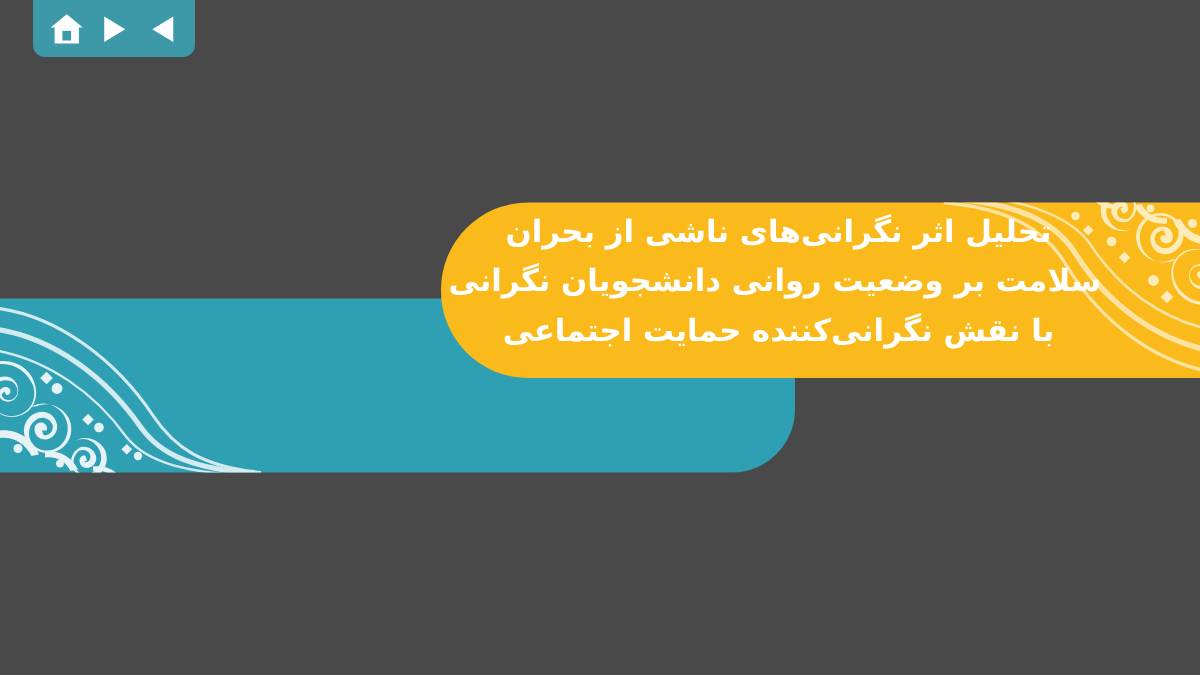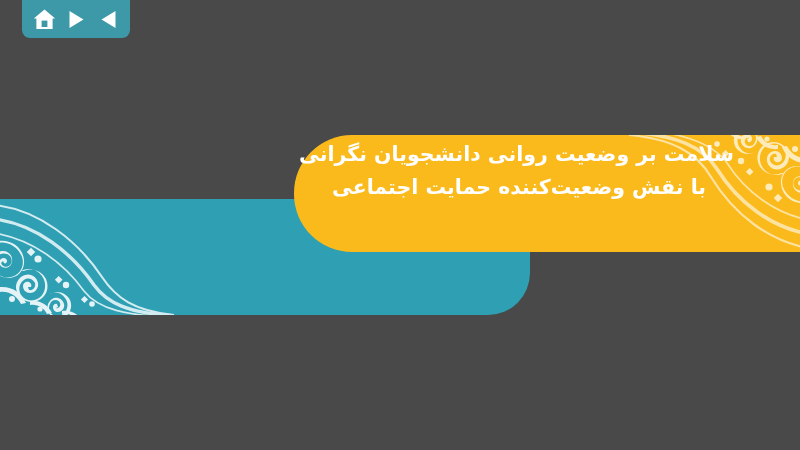--- a/index.html
+++ b/index.html
@@ -159,22 +159,23 @@
         <rect x="118" y="38" width="5.4" height="5.4" transform="rotate(45 120.7 40.7)"></rect>
         <rect x="94" y="20" width="5" height="5" transform="rotate(45 96.5 22.5)"></rect>
         <path d="M179,32 c-12,1 -22,-6 -26,-16 l5,-1 c4,8 12,13 21,12z"></path>
         <path d="M149,18 c-10,1 -18,-4 -22,-12 l5,-1 c3,6 9,10 17,9z"></path>
         <path d="M117,8 c-8,1 -14,-2 -17,-6 l4,-1 c3,3 7,5 13,4z"></path>
       </g>
     </svg>
   </div>
 
   <div id="title-block">
+    <div class="title-line">تحلیل اثر نگرانی‌های ناشی از بحران</div>
     <div class="title-line">سلامت بر وضعیت روانی دانشجویان نگرانی</div>
-    <div class="title-line">با نقش وضعیت‌کننده حمایت اجتماعی</div>
+    <div class="title-line">با نقش نگرانی‌کننده حمایت اجتماعی</div>
   </div>
 
   <div id="nav-bar">
     <div class="nav-btn">
       <svg width="17" height="19" viewBox="0 0 17 19">
         <path d="M15.5 1 L15.5 18 L1.5 9.5 Z" fill="#ffffff"></path>
       </svg>
     </div>
     <div class="nav-btn">
       <svg width="17" height="19" viewBox="0 0 17 19">

